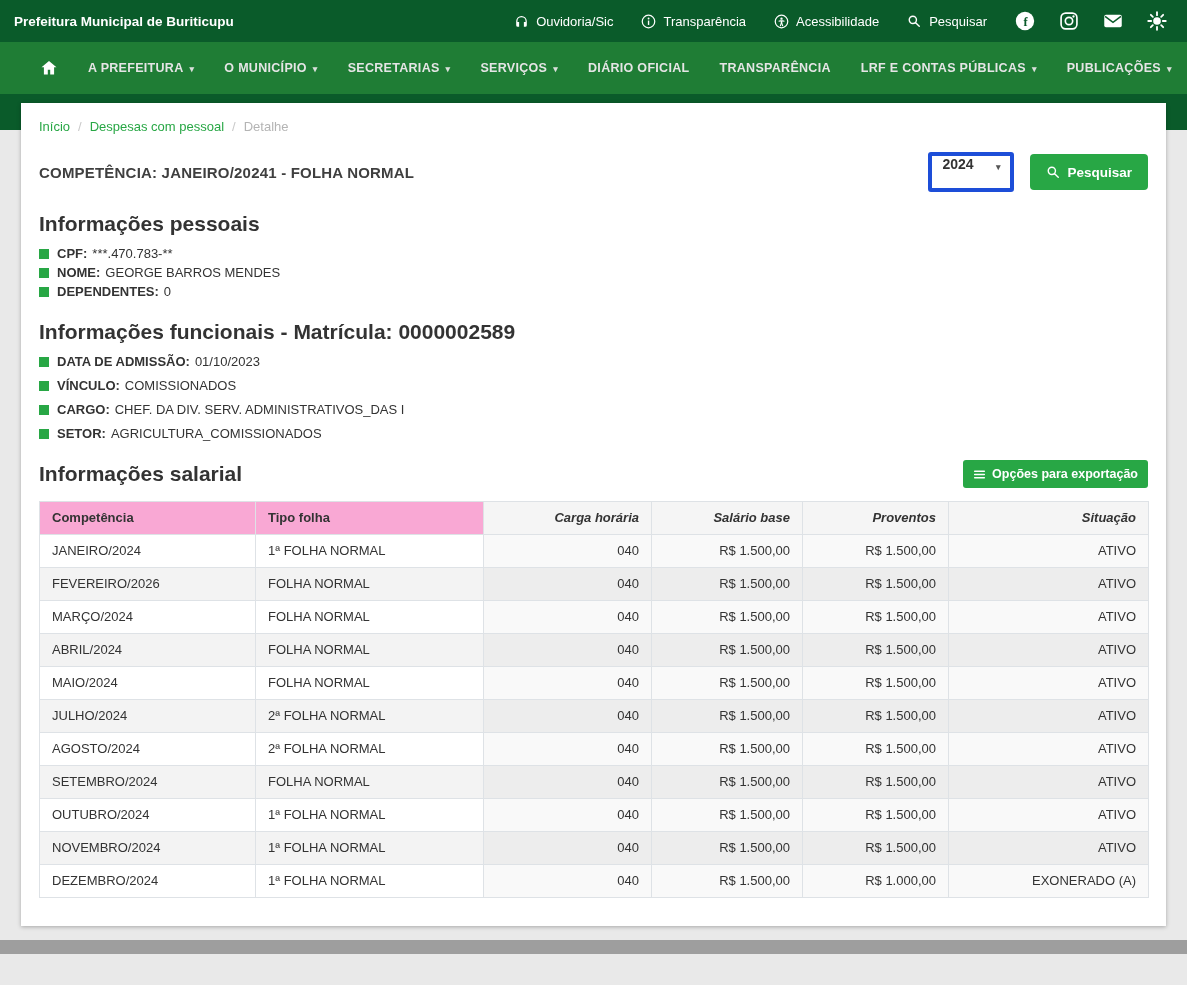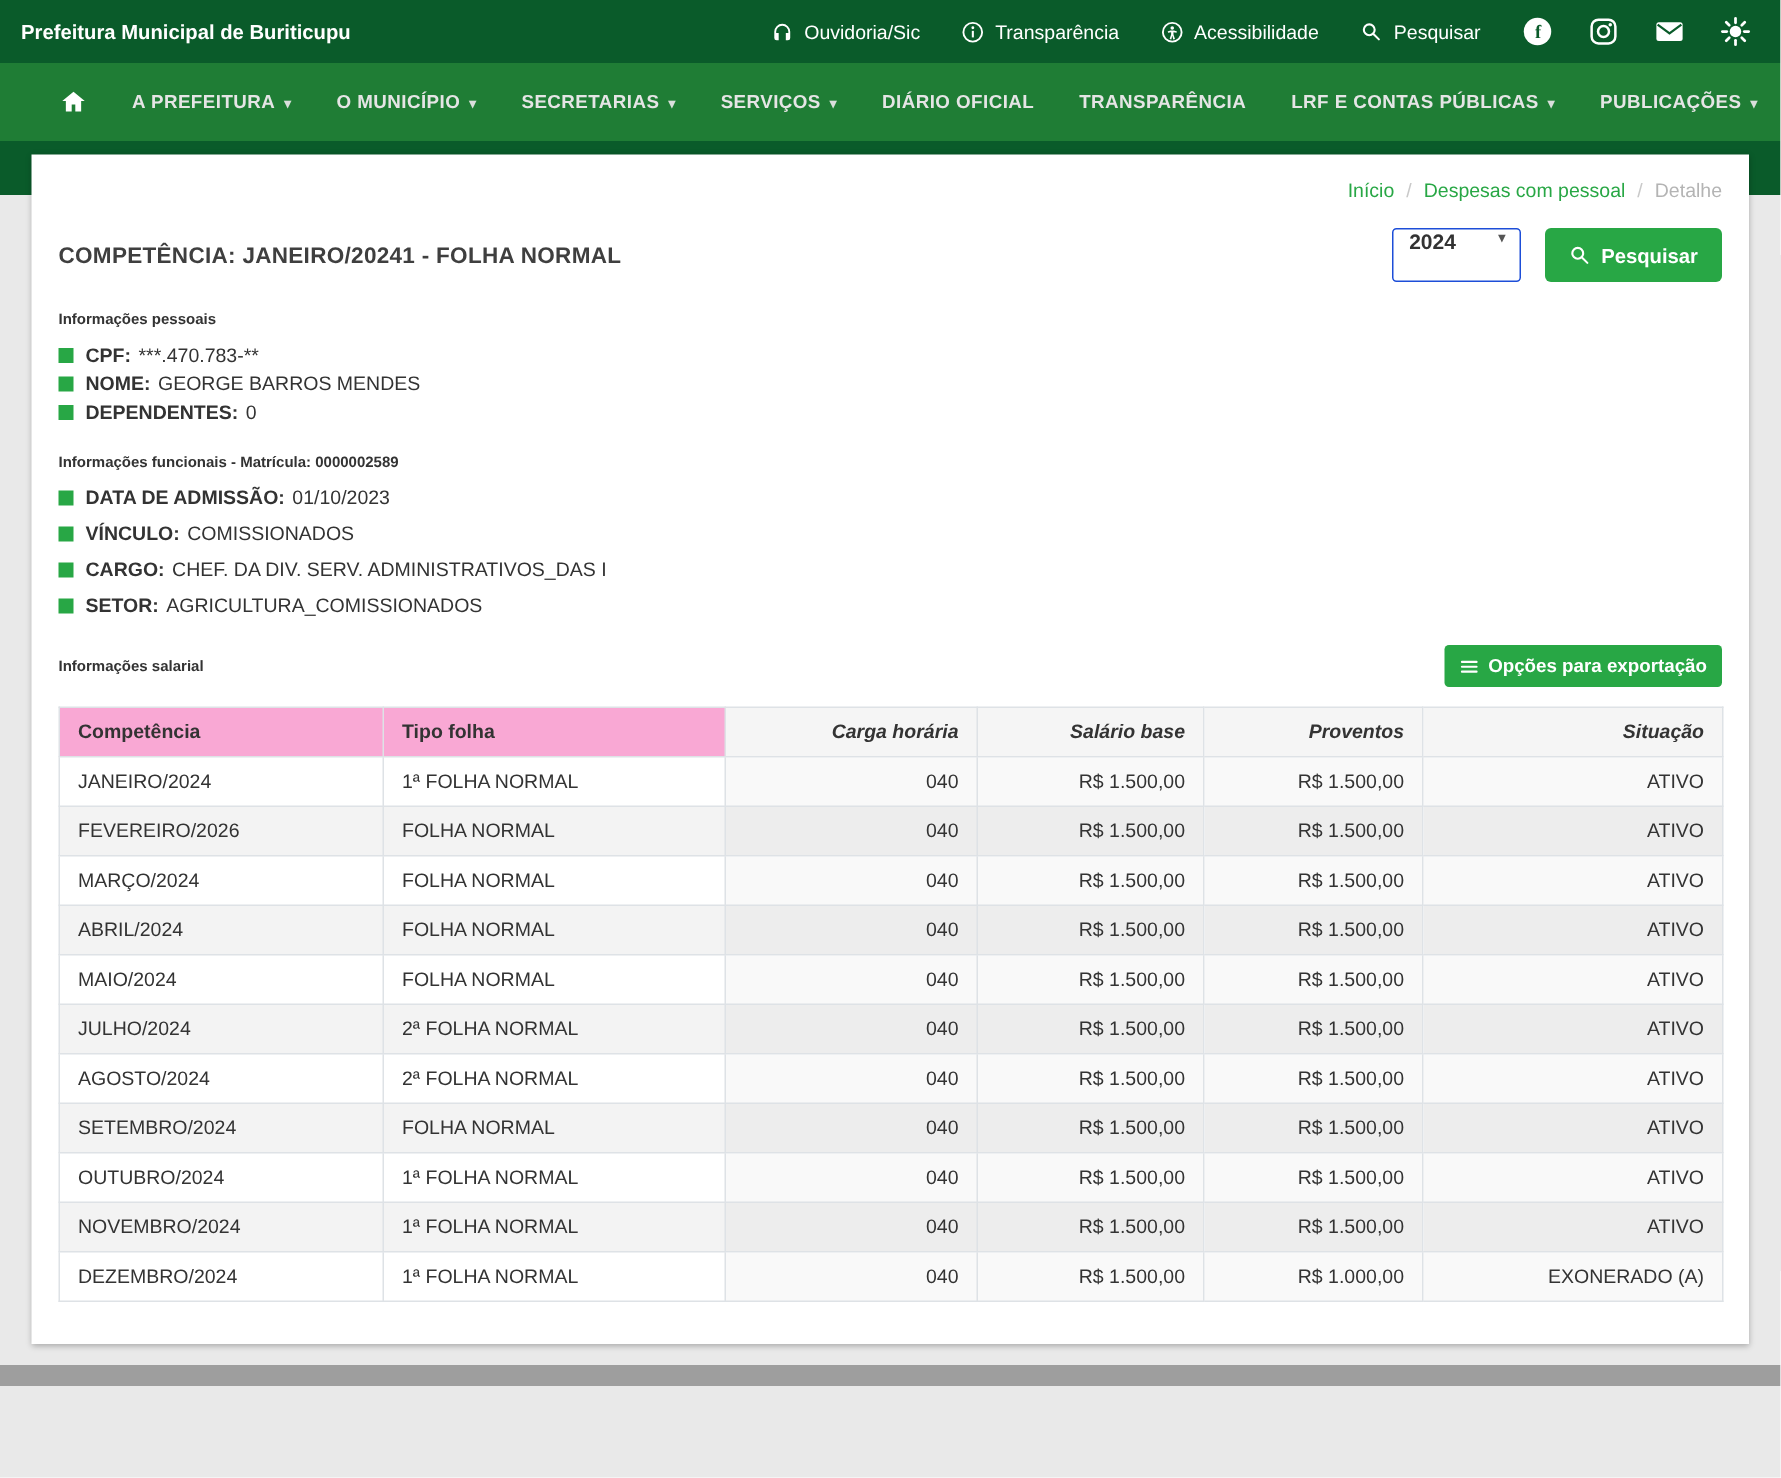--- a/index.html
+++ b/index.html
@@ -39,44 +39,44 @@
 
   
   .hero { height: 36px; background: #0a5b2a; }
   .card {
     width: 1145px; margin: -27px auto 0; background: #fff;
     box-shadow: 0 1px 4px rgba(0,0,0,.28);
     padding: 10px 18px 28px; position: relative;
   }
 
   
-  .breadcrumb { display: flex; align-items: center; gap: 8px; font-size: 13px; padding-top: 6px; justify-content: flex-end; }
+  .breadcrumb { display: flex; align-items: center; gap: 8px; font-size: 13px; padding-top: 6px; }
   .bc-link { color: #28a745; }
   .bc-sep { color: #c9c9c9; }
   .bc-current { color: #b4b4b4; }
 
   
   .title-row { display: flex; align-items: center; justify-content: space-between; margin-top: 18px; }
   .page-title { margin: 0; font-size: 15px; font-weight: bold; color: #3f3f3f; letter-spacing: .2px; text-align: right; }
   .controls { display: flex; align-items: center; gap: 16px; }
   .year-select {
-    width: 86px; height: 36px; background: #fff; border: 1px solid #1d4ed8; border-radius: 3px;
-    display: flex; align-items: flex-start; justify-content: space-between; padding: 0 10px;
+    width: 86px; height: 36px; background: #fff; border: 4px solid #1d4ed8; border-radius: 3px;
+    display: flex; align-items: flex-end; justify-content: space-between; padding: 16px 10px;
     font-size: 14px; font-weight: 600; color: #333; cursor: pointer;
   }
   .select-caret { font-size: 9px; color: #555; }
   .btn-search {
     background: #28a745; border: none; border-radius: 4px; height: 36px; padding: 0 16px;
     color: #fff; font-family: inherit; font-size: 13.5px; font-weight: bold;
     display: flex; align-items: center; gap: 7px; cursor: pointer;
   }
   .btn-icon { width: 14px; height: 14px; }
 
   
-  .section-heading { font-size: 10px; font-weight: bold; color: #333; margin: 20px 0 10px; }
+  .section-heading { font-size: 21px; font-weight: bold; color: #333; margin: 20px 0 10px; }
   .info-item { display: flex; align-items: center; font-size: 13px; line-height: 16px; }
   #personal-list .info-item { margin: 3px 0; }
   #functional-list .info-item { margin: 8px 0; }
   .square { width: 10px; height: 10px; background: #28a745; margin-right: 8px; flex: none; }
   .info-label { font-weight: bold; margin-right: 5px; white-space: nowrap; }
   .info-value { white-space: nowrap; }
 
   
   .salary-head { display: flex; align-items: center; justify-content: space-between; margin-top: 18px; }
   .salary-head .section-heading { margin: 0; }

